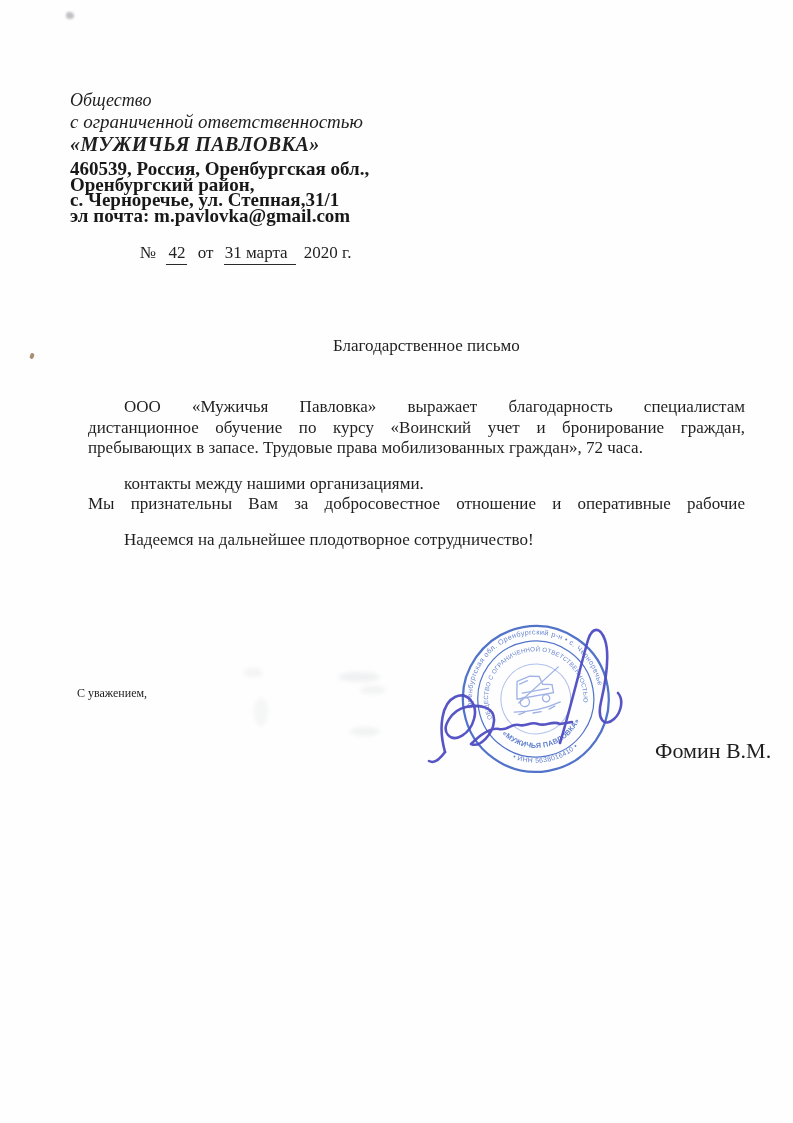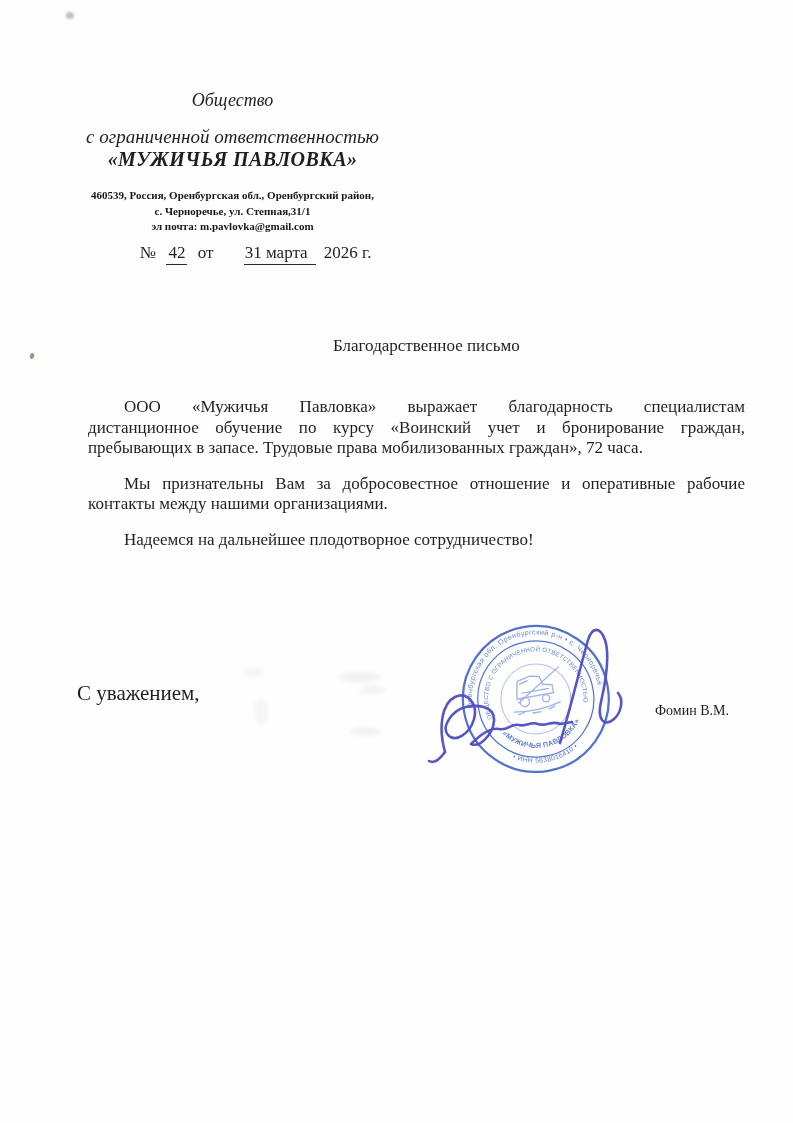--- a/index.html
+++ b/index.html
@@ -9,61 +9,60 @@
     font-family:"Liberation Serif", serif;
     color:#1f1f1f;
     position:relative;
     overflow:hidden;
   }
   .page { position:absolute; inset:0; background:#fefefe; }
 
   
   .letterhead {
     position:absolute; left:70px; top:90px; width:325px;
-    text-align:center;
   }
   .lh-line1 { font-style:italic; font-size:18px; line-height:21px; }
-  .lh-line2 { font-style:italic; font-size:19px; line-height:22px;margin-top:15px; }
+  .lh-line2 { font-style:italic; font-size:19px; line-height:22px; }
   .lh-line3 { font-style:italic; font-weight:bold; font-size:20px; line-height:23px; letter-spacing:.4px; }
-  .lh-address { margin-top:17px; font-size:11px; font-weight:bold; line-height:15.5px; color:#181818; }
+  .lh-address { margin-top:5px; font-size:19px; font-weight:bold; line-height:15.5px; color:#181818; }
 
   
   .ref {
     position:absolute; left:140px; top:243px;
     font-size:17px; white-space:nowrap;
   }
   .ref span { display:inline-block; }
   .ref .gap { margin-right:6px; }
   .u { border-bottom:1.2px solid #2a2a2a; padding:0 2px 1px 2px; }
-  .u-date { border-bottom:1.2px solid #2a2a2a; padding:0 8px 1px 1px; margin-right:4px;margin-left:20px; }
+  .u-date { border-bottom:1.2px solid #2a2a2a; padding:0 8px 1px 1px; margin-right:4px; }
 
   
   .title {
     position:absolute; left:333px; top:336px;
     font-size:17px; white-space:nowrap;
   }
 
   
   .body-text {
     position:absolute; left:73px; top:382px; width:687px;
     font-size:17px; line-height:20.6px;
   }
   .para { margin:15px; }
   .para .line { text-align:justify; text-align-last:justify; }
   .para .line.last { text-align-last:left; }
   .para .line:first-child { text-indent:36px; }
 
   
   .signoff {
     position:absolute; left:77px; top:682px;
-    font-size:21px; line-height:23px;
+    font-size:12px; line-height:23px;
   }
   .signer-name {
-    position:absolute; left:655px; top:703px;
-    font-size:14px; white-space:nowrap;
+    position:absolute; left:655px; top:738px;
+    font-size:22px; white-space:nowrap;
   }
 
   
   .stamp {
     position:absolute; left:459px; top:623px; width:154px; height:154px;
     transform:rotate(-10deg);
     opacity:.92;
   }
   .stamp svg { width:100%; height:100%; }
   .stamp text { font-family:"Liberation Sans", sans-serif; }
@@ -103,34 +102,34 @@
       <div>с. Черноречье, ул. Степная,31/1</div>
       <div>эл почта: m.pavlovka@gmail.com</div>
     </div>
   </div>
 
   <div class="ref">
     <span class="gap">№</span>
     <span class="u gap">42</span>
     <span class="gap">от</span>
     <span class="u-date">31 марта</span>
-    <span>2026 г.</span>
+    <span>2020 г.</span>
   </div>
 
   <div class="title">Благодарственное письмо</div>
 
   <div class="body-text">
     <div class="para">
         <div class="line">ООО «Мужичья Павловка» выражает благодарность специалистам</div>
         <div class="line">дистанционное обучение по курсу «Воинский учет и бронирование граждан,</div>
         <div class="line last">пребывающих в запасе. Трудовые права мобилизованных граждан», 72 часа.</div>
       </div>
     <div class="para">
+        <div class="line last">контакты между нашими организациями.</div>
         <div class="line">Мы признательны Вам за добросовестное отношение и оперативные рабочие</div>
-        <div class="line last">контакты между нашими организациями.</div>
       </div>
     <div class="para">
         <div class="line last">Надеемся на дальнейшее плодотворное сотрудничество!</div>
       </div>
   </div>
 
   <div class="signoff">
     <div>С уважением,</div>
   </div>
   <div class="signer-name">Фомин В.М.</div>

